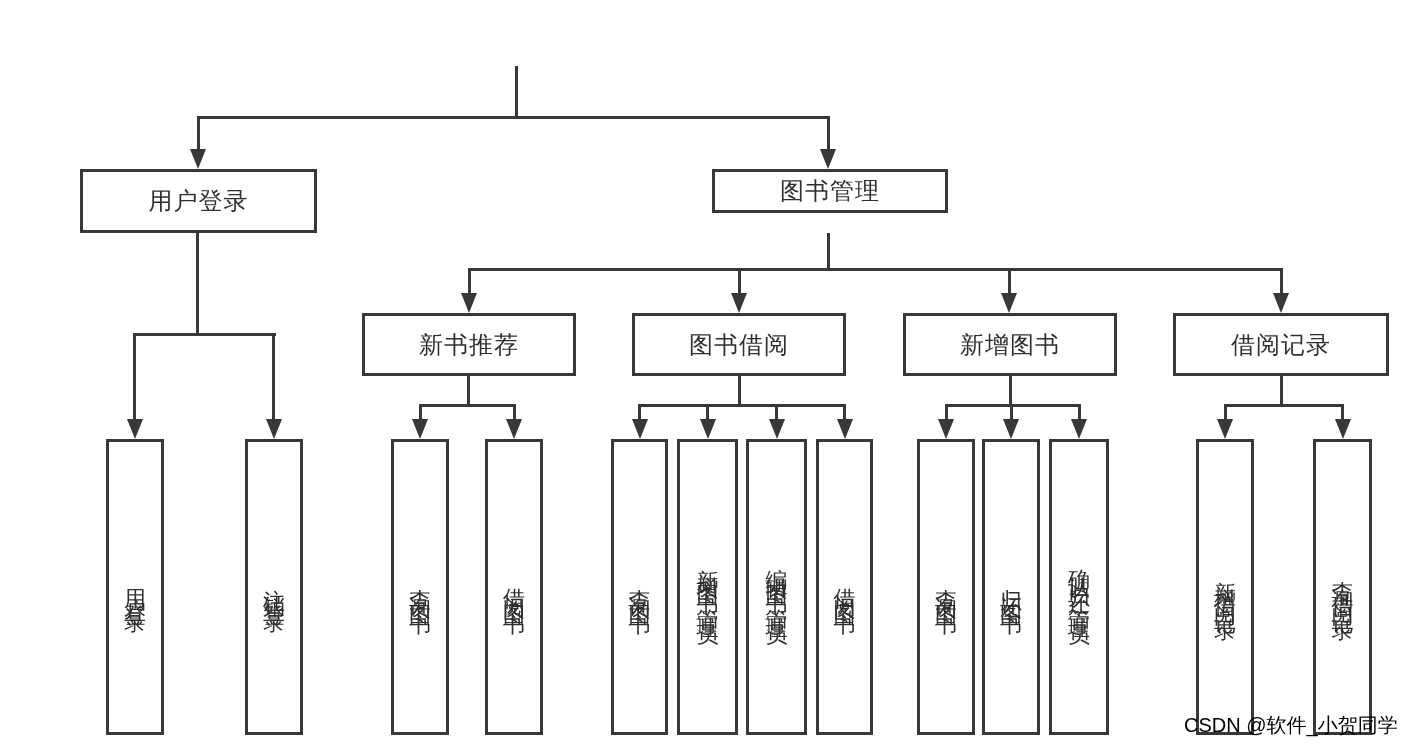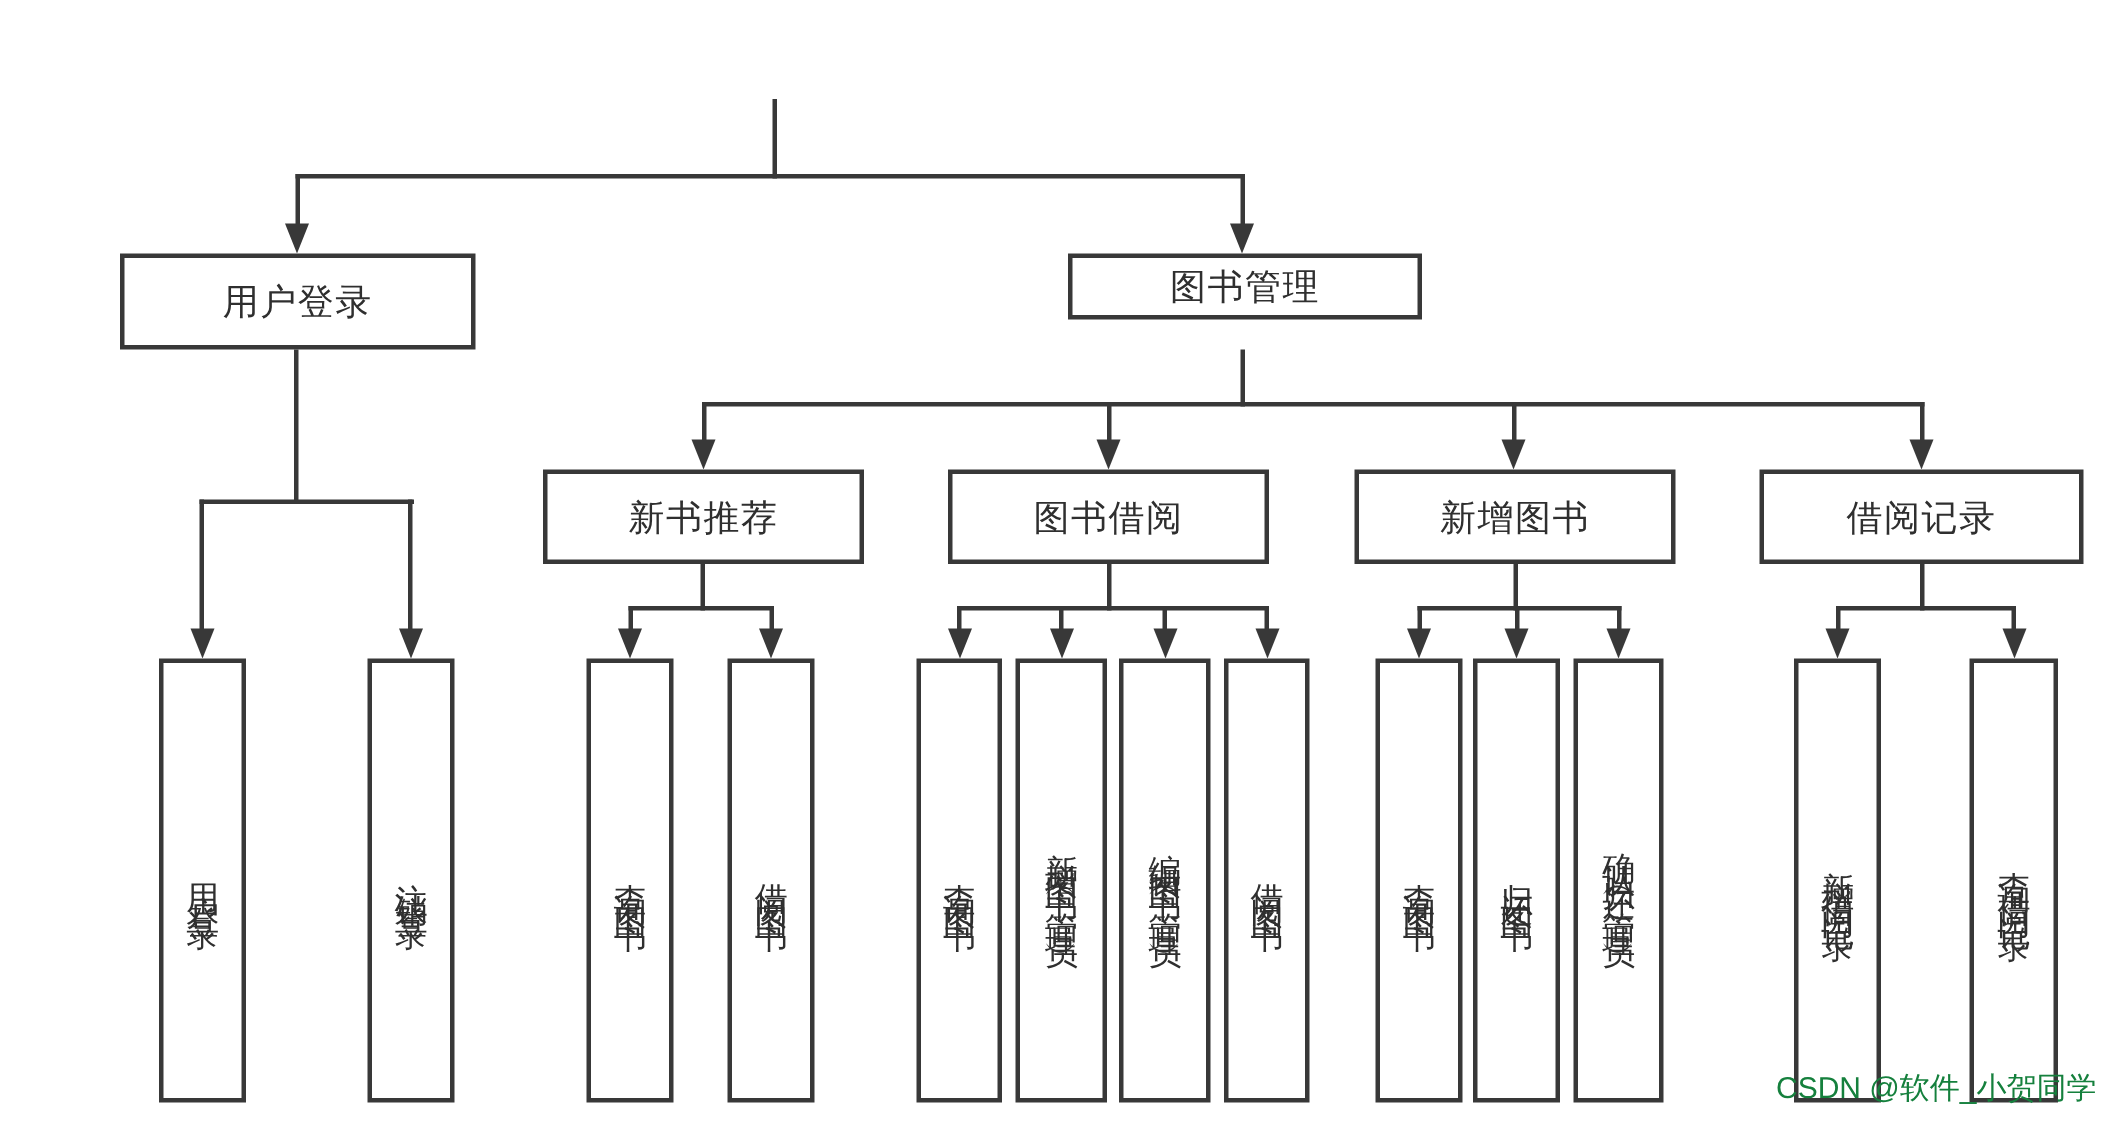--- a/index.html
+++ b/index.html
@@ -41,21 +41,21 @@
     width: 0; height: 0;
     border-left: 8px solid transparent;
     border-right: 8px solid transparent;
     border-top: 20px solid #383838;
   }
   #watermark {
     position: absolute;
     left: 1184px;
     top: 712px;
     font-size: 20px;
-    color: #15803d;
+    color: #000000;
     z-index: 10;
     white-space: nowrap;
   }
 </style>
 </head>
 <body>
 
 <div id="canvas">
 
 

